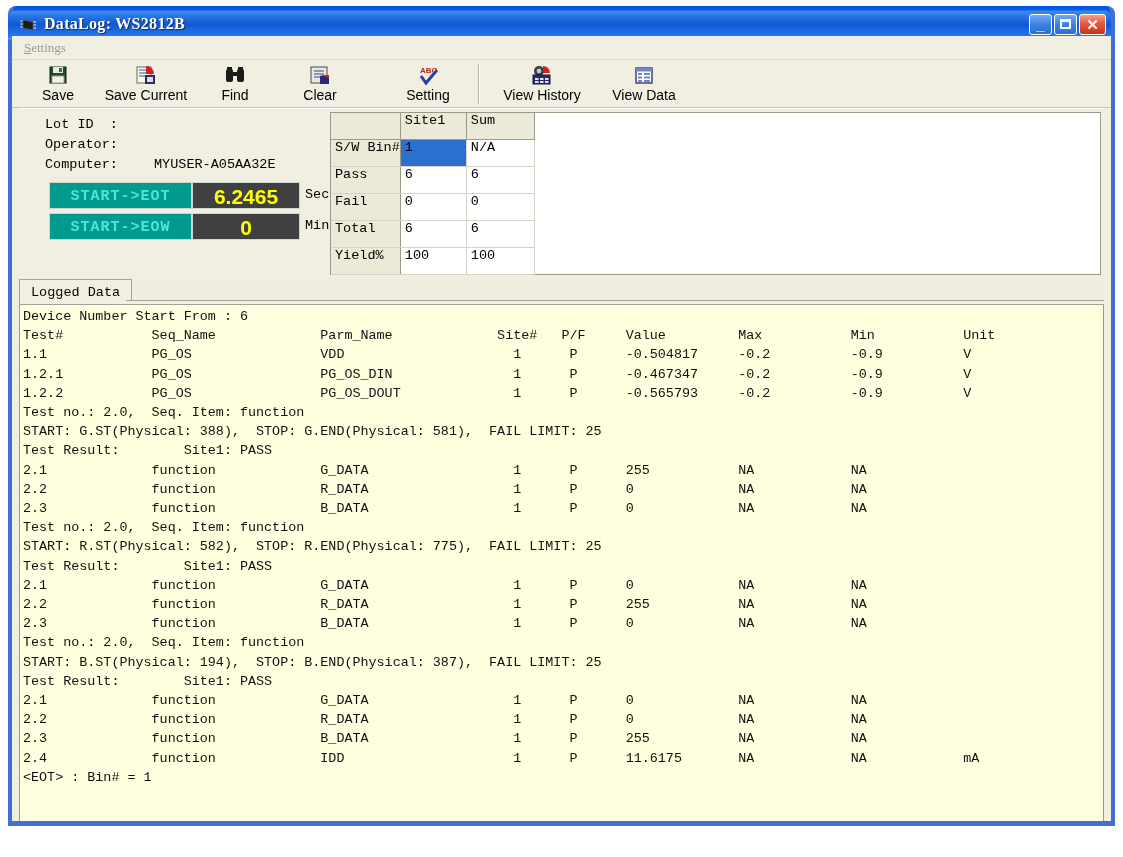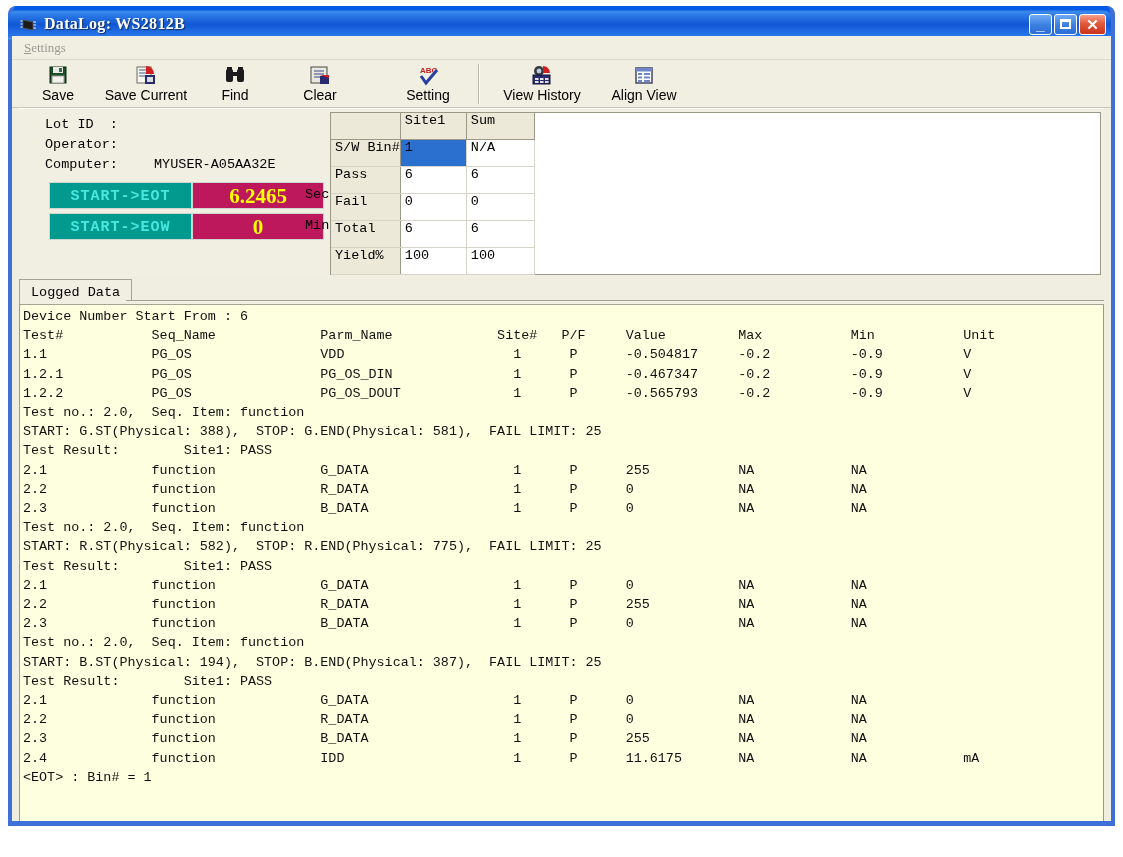--- a/index.html
+++ b/index.html
@@ -88,23 +88,23 @@
   .ledrow{position:absolute;height:27px;}
   .ledname{
     position:absolute;left:0;top:0;width:143px;height:27px;
     background:#029a8e;color:#46e8e0;
     font-family:"Liberation Mono","DejaVu Sans Mono",monospace;
     font-size:15px;font-weight:bold;letter-spacing:1px;
     line-height:27px;text-align:center;box-sizing:border-box;
     border:1px solid #cfd6cf;
   }
   .ledval{
-    position:absolute;left:143px;top:0;width:132px;height:27px;
-    background:#be185d;color:#ffff00;
-    font-family:Liberation Serif, serif;
+    position:absolute;left:143px;top:0;width:108px;height:27px;
+    background:#404040;color:#ffff00;
+    font-family:Liberation Sans, sans-serif;
     font-size:21px;font-weight:bold;line-height:27px;
     text-align:center;box-sizing:border-box;border:1px solid #cfd6cf;
   }
   .ledunit{
     position:absolute;left:256px;top:5px;
     font-family:"Liberation Mono","DejaVu Sans Mono",monospace;
     font-size:13.5px;color:#000;
   }
   
   #gridwrap{
@@ -287,21 +287,21 @@
             <g fill="#6f86c8">
               <rect x="6" y="9" width="4" height="2"></rect>
                 <rect x="12" y="9" width="6" height="2"></rect>
               <rect x="6" y="12.5" width="4" height="2"></rect>
                 <rect x="12" y="12.5" width="6" height="2"></rect>
               <rect x="6" y="16" width="4" height="2"></rect>
                 <rect x="12" y="16" width="6" height="2"></rect>
             </g>
           </svg>
         </span>
-        <span class="lbl">Align View</span>
+        <span class="lbl">View Data</span>
       </div>
     </div>
 
     <div id="infopanel">
 
       <span class="monolab" style="left:26px;top:8px">Lot ID  :</span>
       <span class="monolab" style="left:26px;top:28px">Operator:</span>
       <span class="monolab" style="left:26px;top:48px">Computer:</span>
       <span class="monolab" style="left:135px;top:48px">MYUSER-A05AA32E</span>
 

